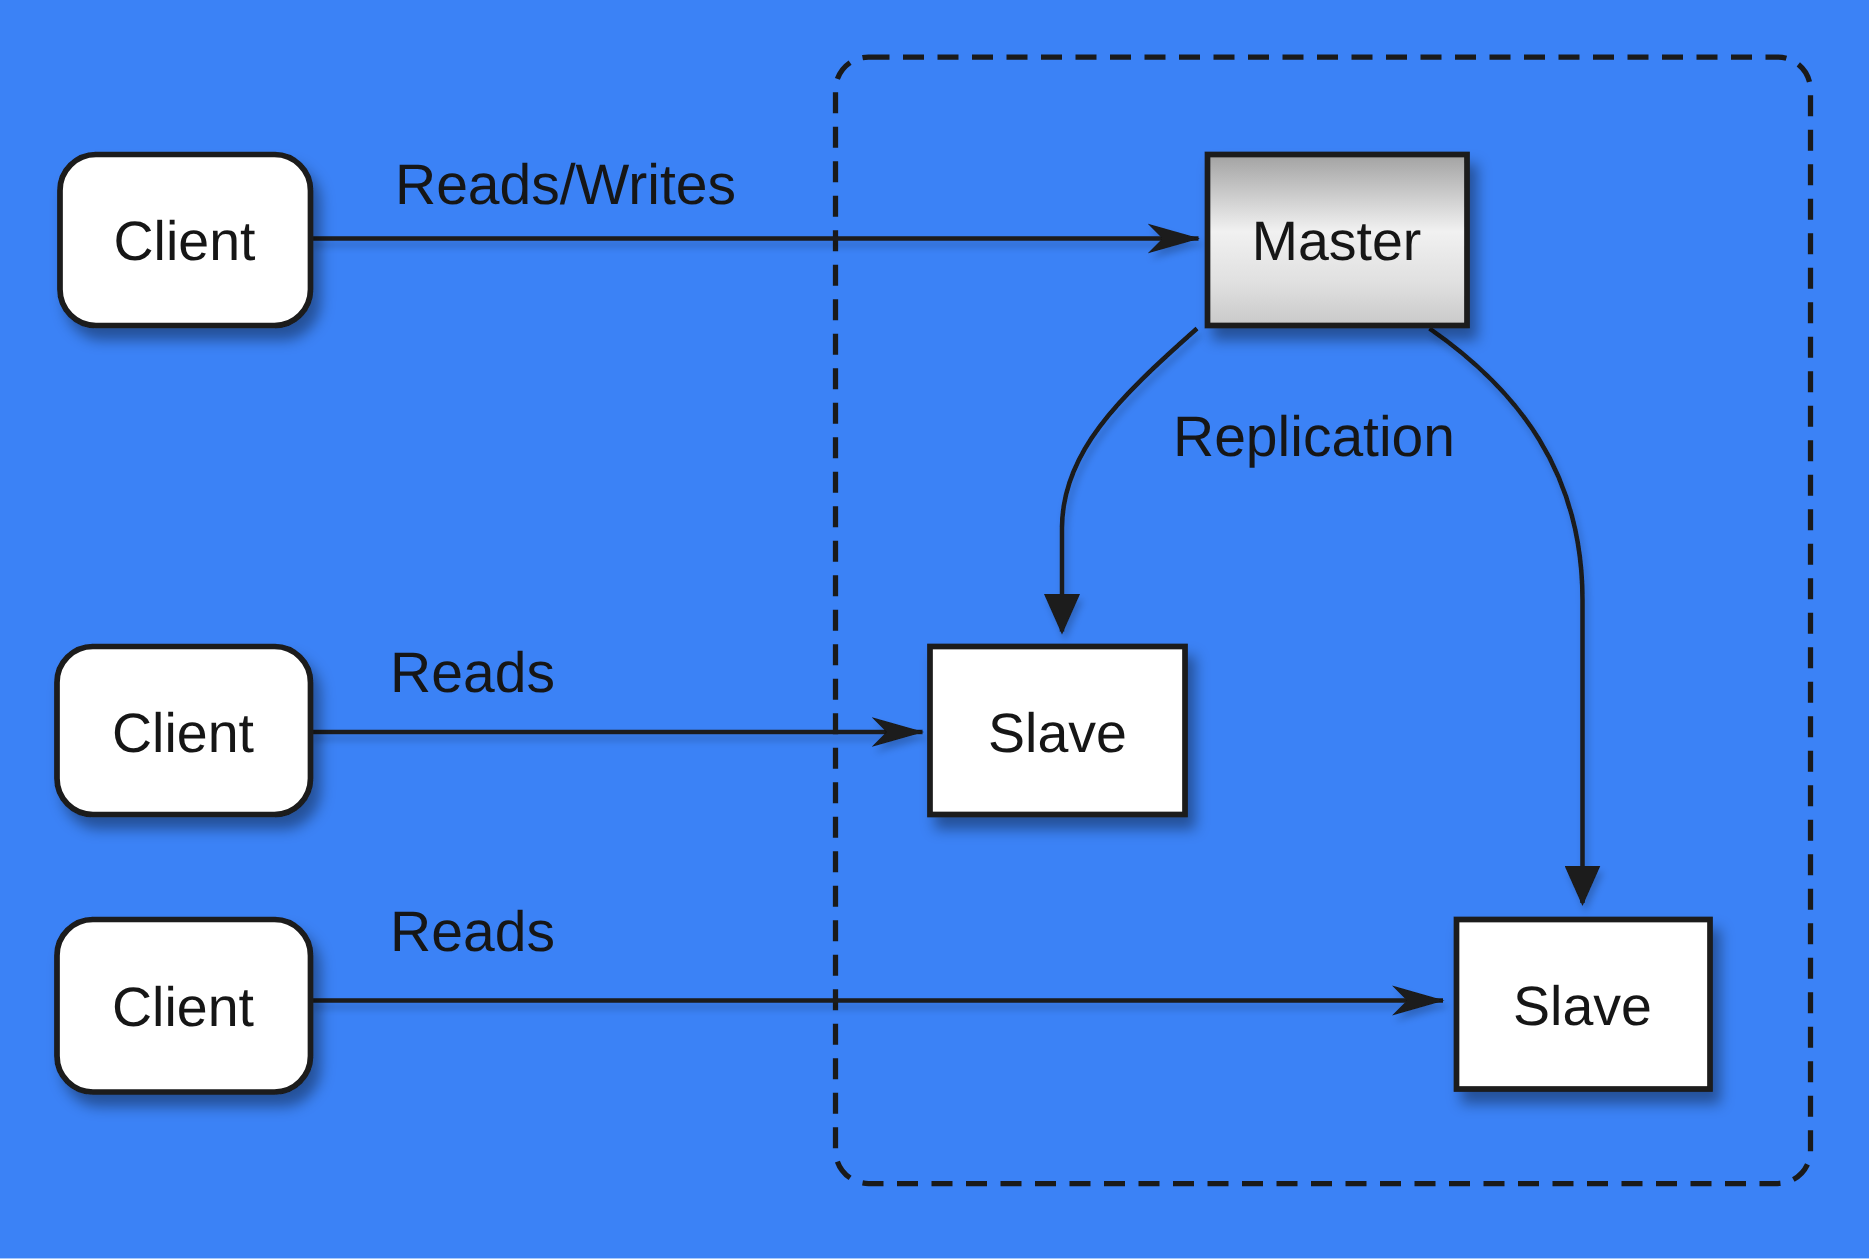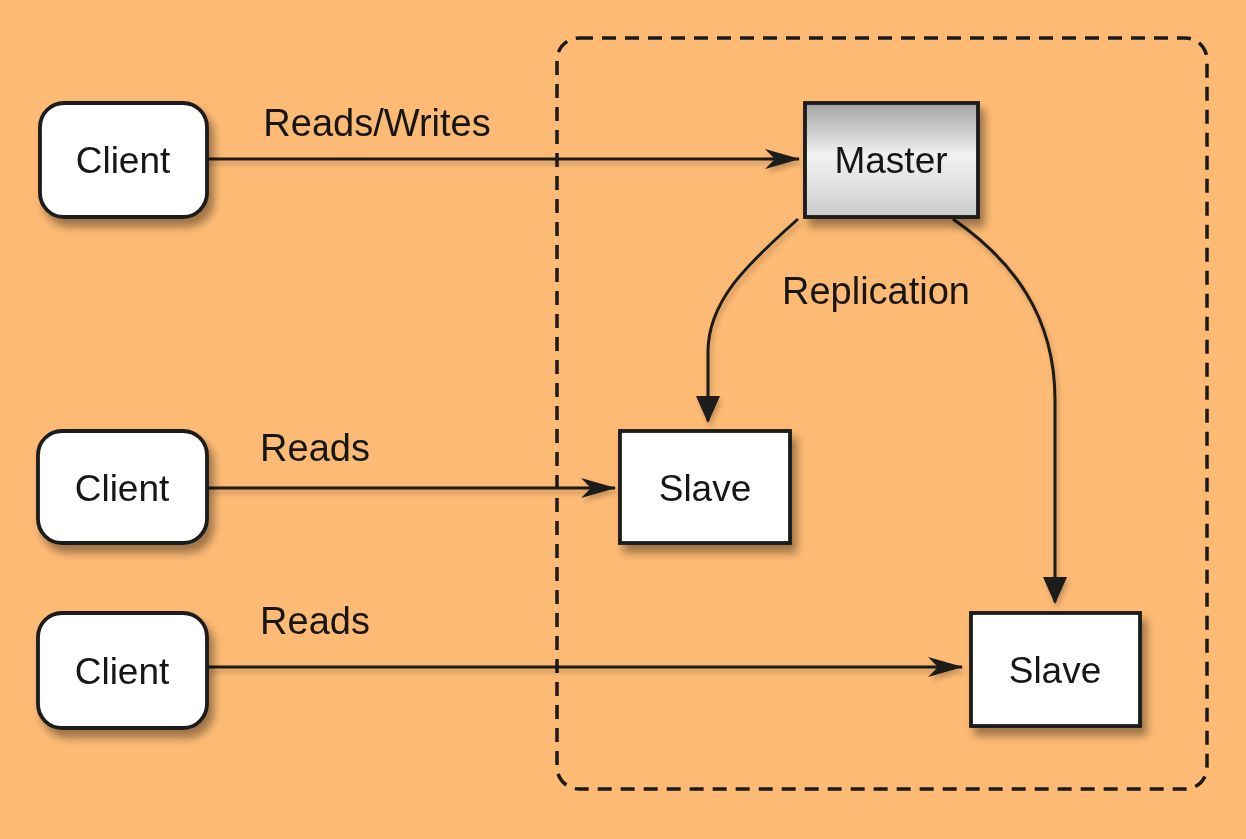--- a/index.html
+++ b/index.html
@@ -4,21 +4,21 @@
 <style>
   html, body {
     margin: 0;
     padding: 0;
     background: #ffffff;
   }
   .stage {
     position: relative;
     width: 1246px;
     height: 839px;
-    background: #fdba74;
+    background: #3b82f6;
     overflow: hidden;
     font-family: "Liberation Sans", "DejaVu Sans", sans-serif;
   }
   svg text {
     font-family: "Liberation Sans", "DejaVu Sans", sans-serif;
     fill: #161616;
   }
   .node-label { font-size: 37px; }
   .edge-label { font-size: 38px; }
 </style>

